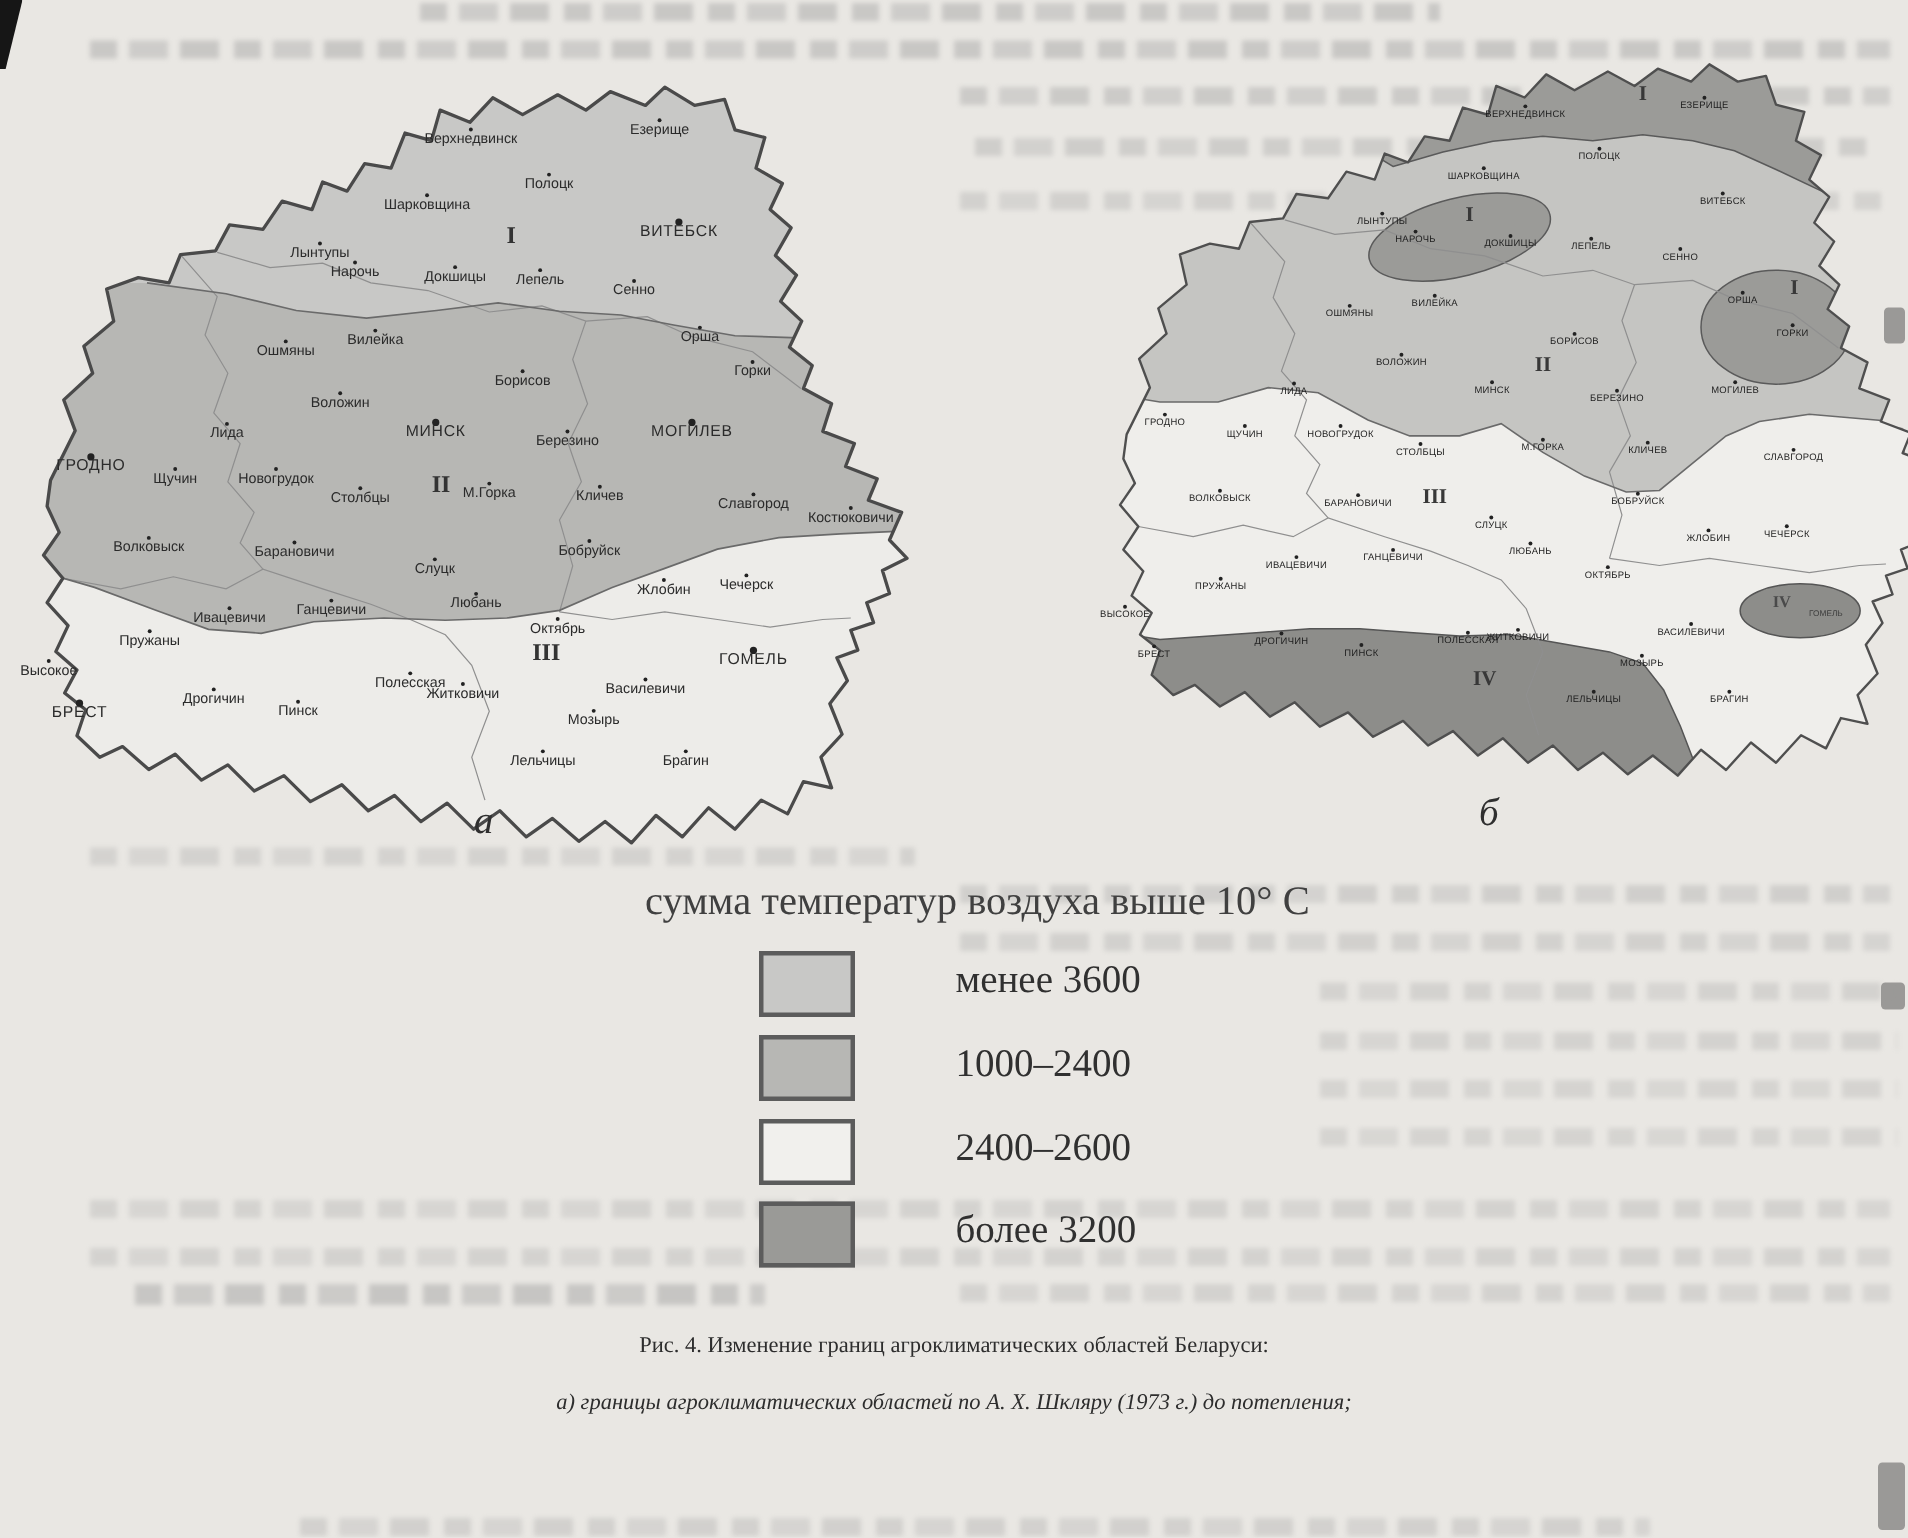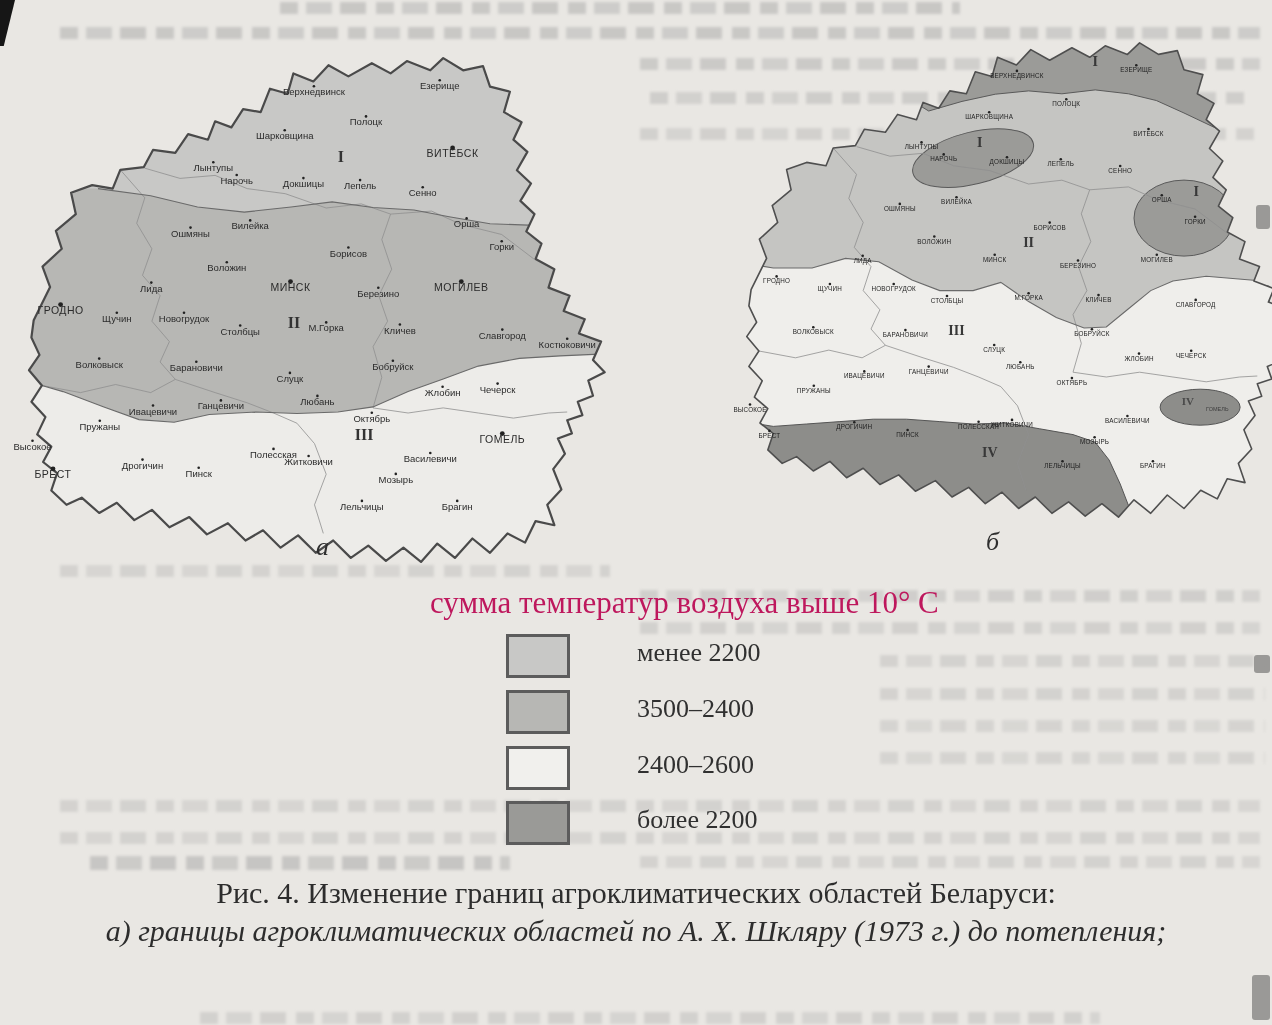--- a/index.html
+++ b/index.html
@@ -27,25 +27,25 @@
   .cityB{font-family:"Liberation Sans",sans-serif;font-size:6.3px;fill:#1e1e1e;text-anchor:middle;
     text-transform:uppercase;letter-spacing:.2px;}
   .regA{font-family:"Liberation Serif",serif;font-weight:bold;font-size:16px;fill:#333;text-anchor:middle;}
   .regB{font-family:"Liberation Serif",serif;font-weight:bold;font-size:14px;fill:#383838;text-anchor:middle;}
   .regB-small{font-family:"Liberation Serif",serif;font-weight:bold;font-size:11px;fill:#4a4a4a;text-anchor:middle;}
   .regB-tiny{font-family:"Liberation Sans",sans-serif;font-size:5.5px;fill:#3e3e3e;text-anchor:middle;text-transform:uppercase;}
   .dot{fill:#222;}
   
   .panel-label{position:absolute;font-style:italic;font-size:26px;color:#2f2f2f;}
   
-  .legend-title{position:absolute;left:430px;top:585px;font-size:31px;color:#be185d;}
+  .legend-title{position:absolute;left:430px;top:585px;font-size:27px;color:#404040;}
   .legend-swatch{position:absolute;left:506px;width:58px;height:38px;border:3px solid #5c5c5c;}
   .legend-label{position:absolute;left:637px;font-size:26px;color:#303030;}
   
-  .cap{position:absolute;left:0;right:0;text-align:center;color:#2d2d2d;font-size:30px;}
+  .cap{position:absolute;left:0;right:0;text-align:center;color:#2d2d2d;font-size:15px;margin-top:13px;}
   .cap.italic{font-style:italic;}
 </style>
 </head>
 <body>
 
 <div class="page">
 
   <div class="corner-smudge"></div>
   <div class="edge-smudge" style="left:1256px;top:205px;width:14px;height:24px;"></div>
   <div class="edge-smudge" style="left:1258px;top:285px;width:12px;height:20px;"></div>
@@ -322,25 +322,25 @@
       </g>
     </svg>
 
   <div class="panel-label" style="left:316px;top:532px;">а</div>
   <div class="panel-label" style="left:986px;top:527px;">б</div>
 
   <div>
     <div class="legend-title">сумма температур воздуха выше 10° С</div>
     <div id="legend-rows">
         <div class="legend-swatch" style="top:634px;background:#c8c8c6;"></div>
-        <div class="legend-label" style="top:638px;">менее 2200</div>
+        <div class="legend-label" style="top:638px;">менее 3600</div>
         <div class="legend-swatch" style="top:690px;background:#b7b7b4;"></div>
-        <div class="legend-label" style="top:694px;">3500–2400</div>
+        <div class="legend-label" style="top:694px;">1000–2400</div>
         <div class="legend-swatch" style="top:746px;background:#f1f0ed;"></div>
         <div class="legend-label" style="top:750px;text-align:center;">2400–2600</div>
         <div class="legend-swatch" style="top:801px;background:#9a9a97;"></div>
-        <div class="legend-label" style="top:805px;">более 2200</div>
+        <div class="legend-label" style="top:805px;">более 3200</div>
       </div>
   </div>
 
   <div class="cap" style="top:876px;">Рис. 4. Изменение границ агроклиматических областей Беларуси:</div>
   <div class="cap italic" style="top:914px;">а) границы агроклиматических областей по А. Х. Шкляру (1973 г.) до потепления;</div>
 </div>
 
 </body></html>

